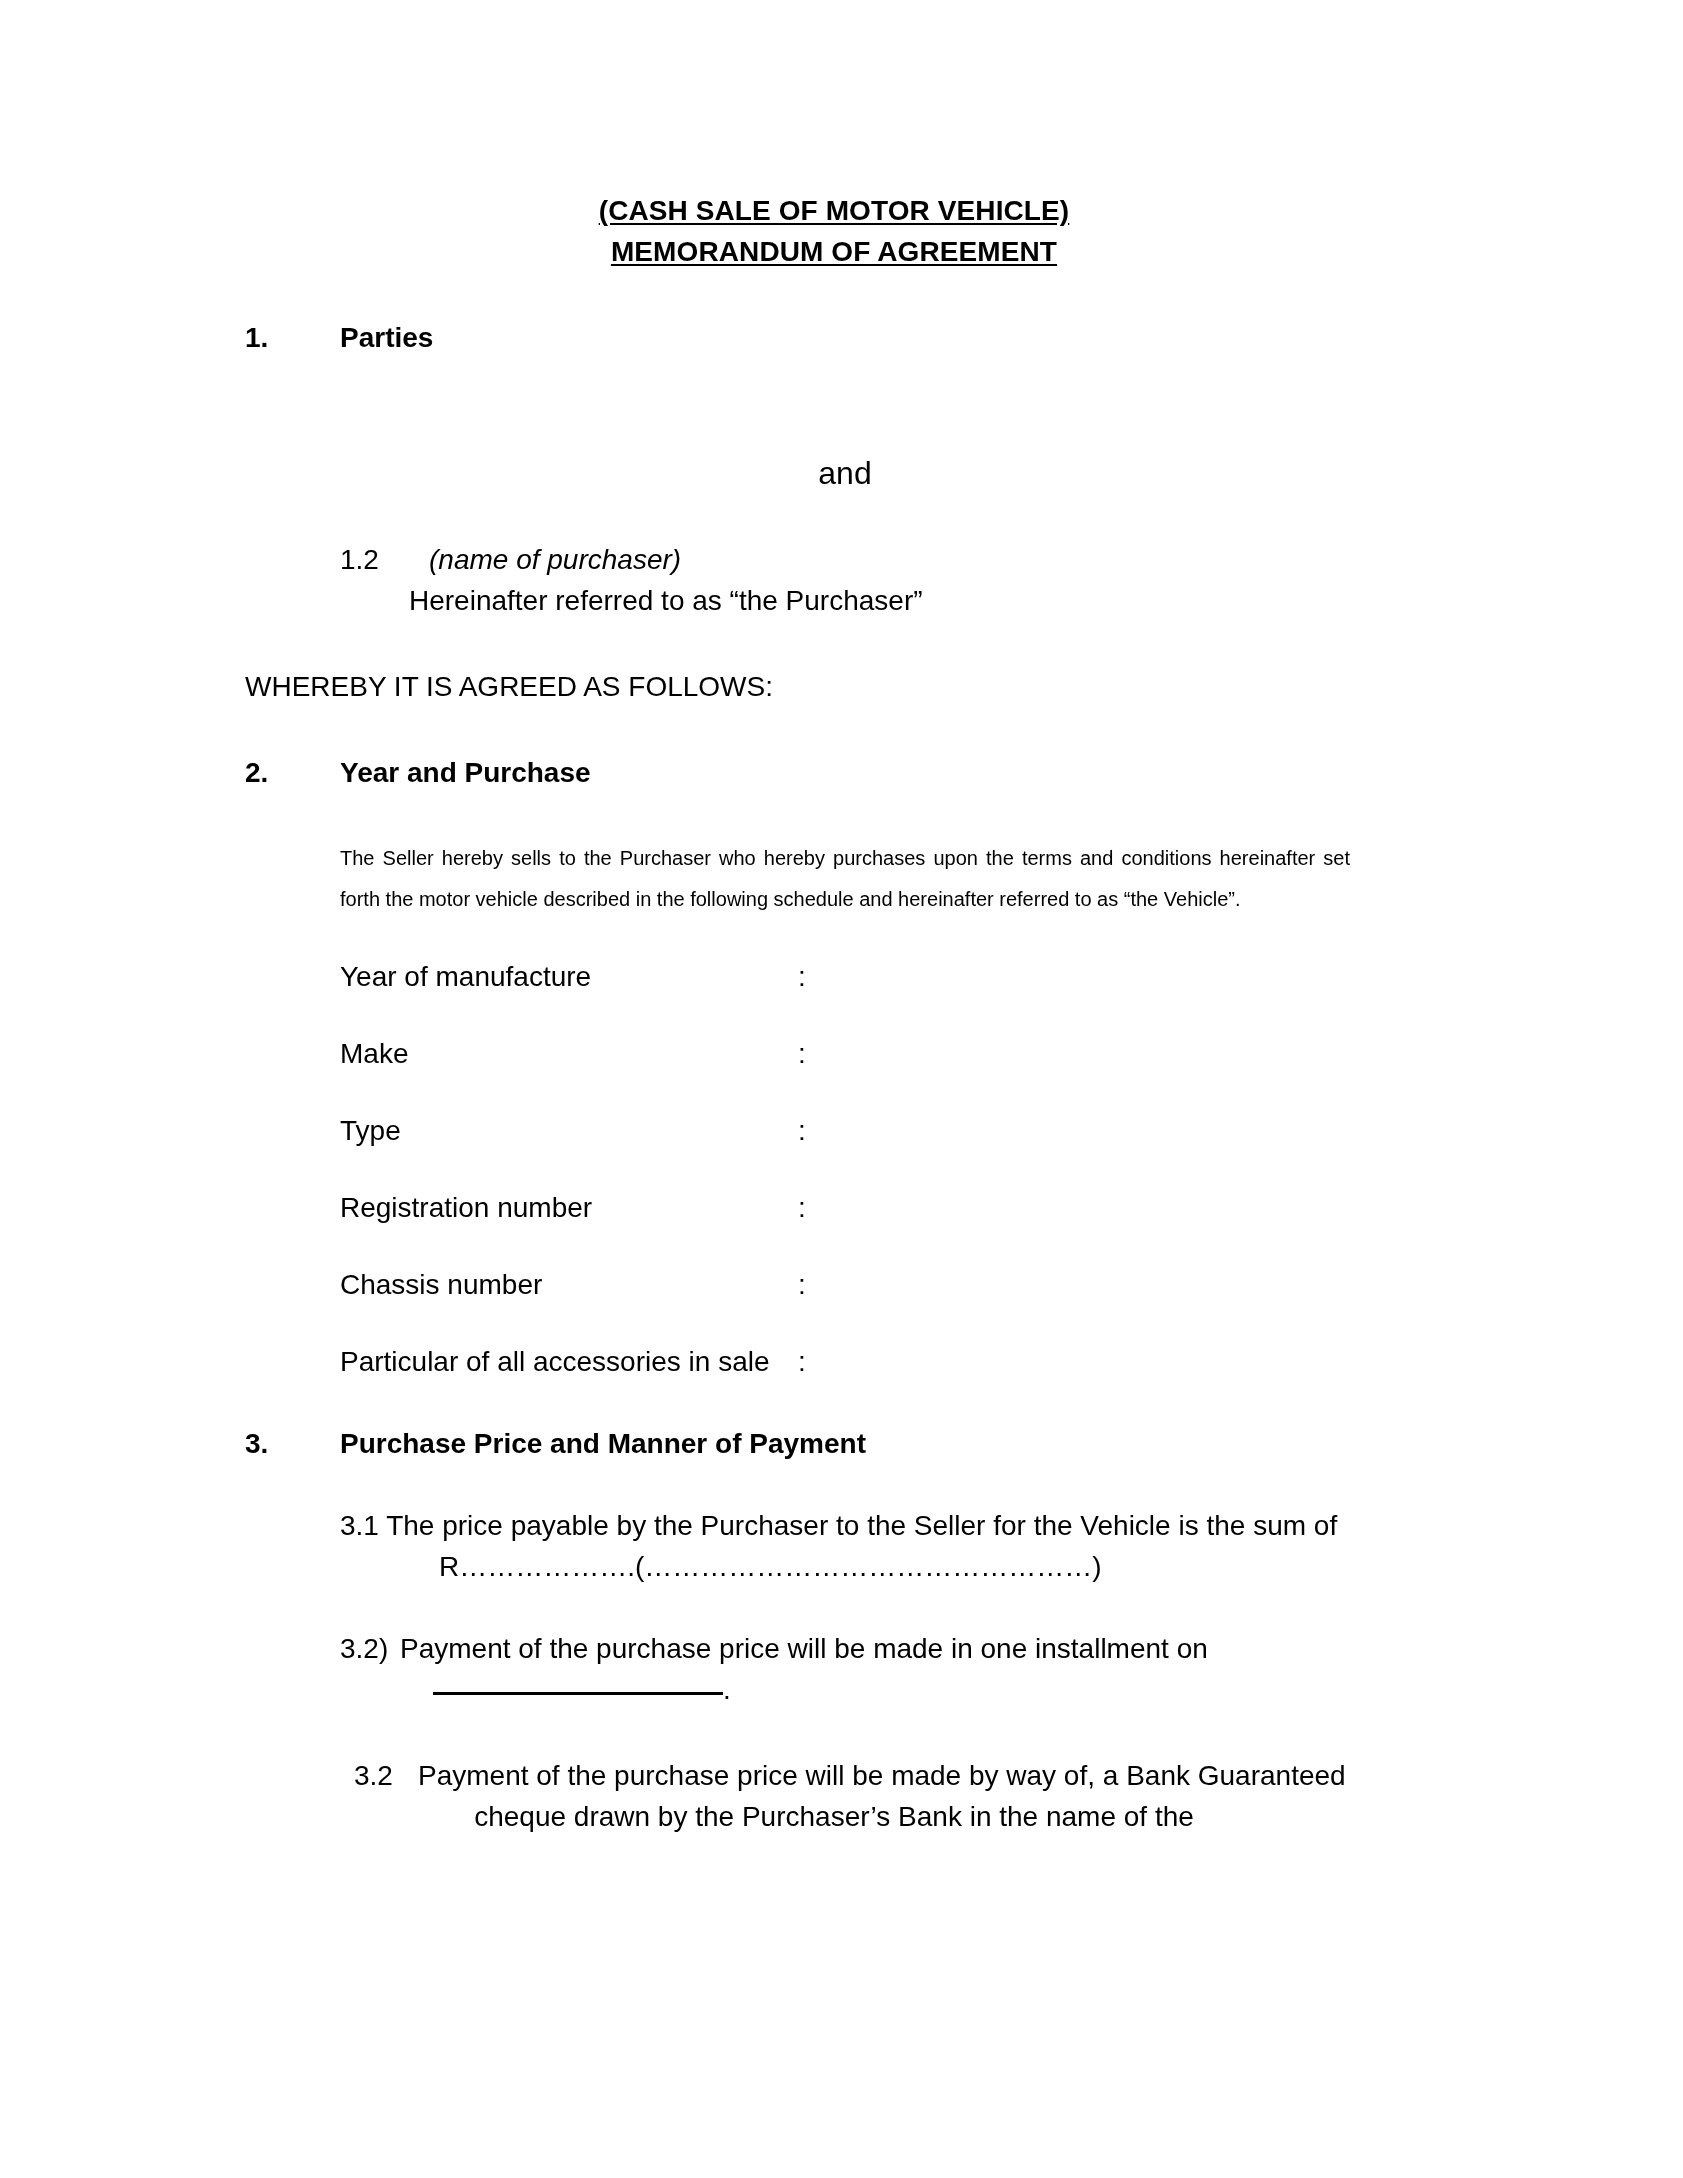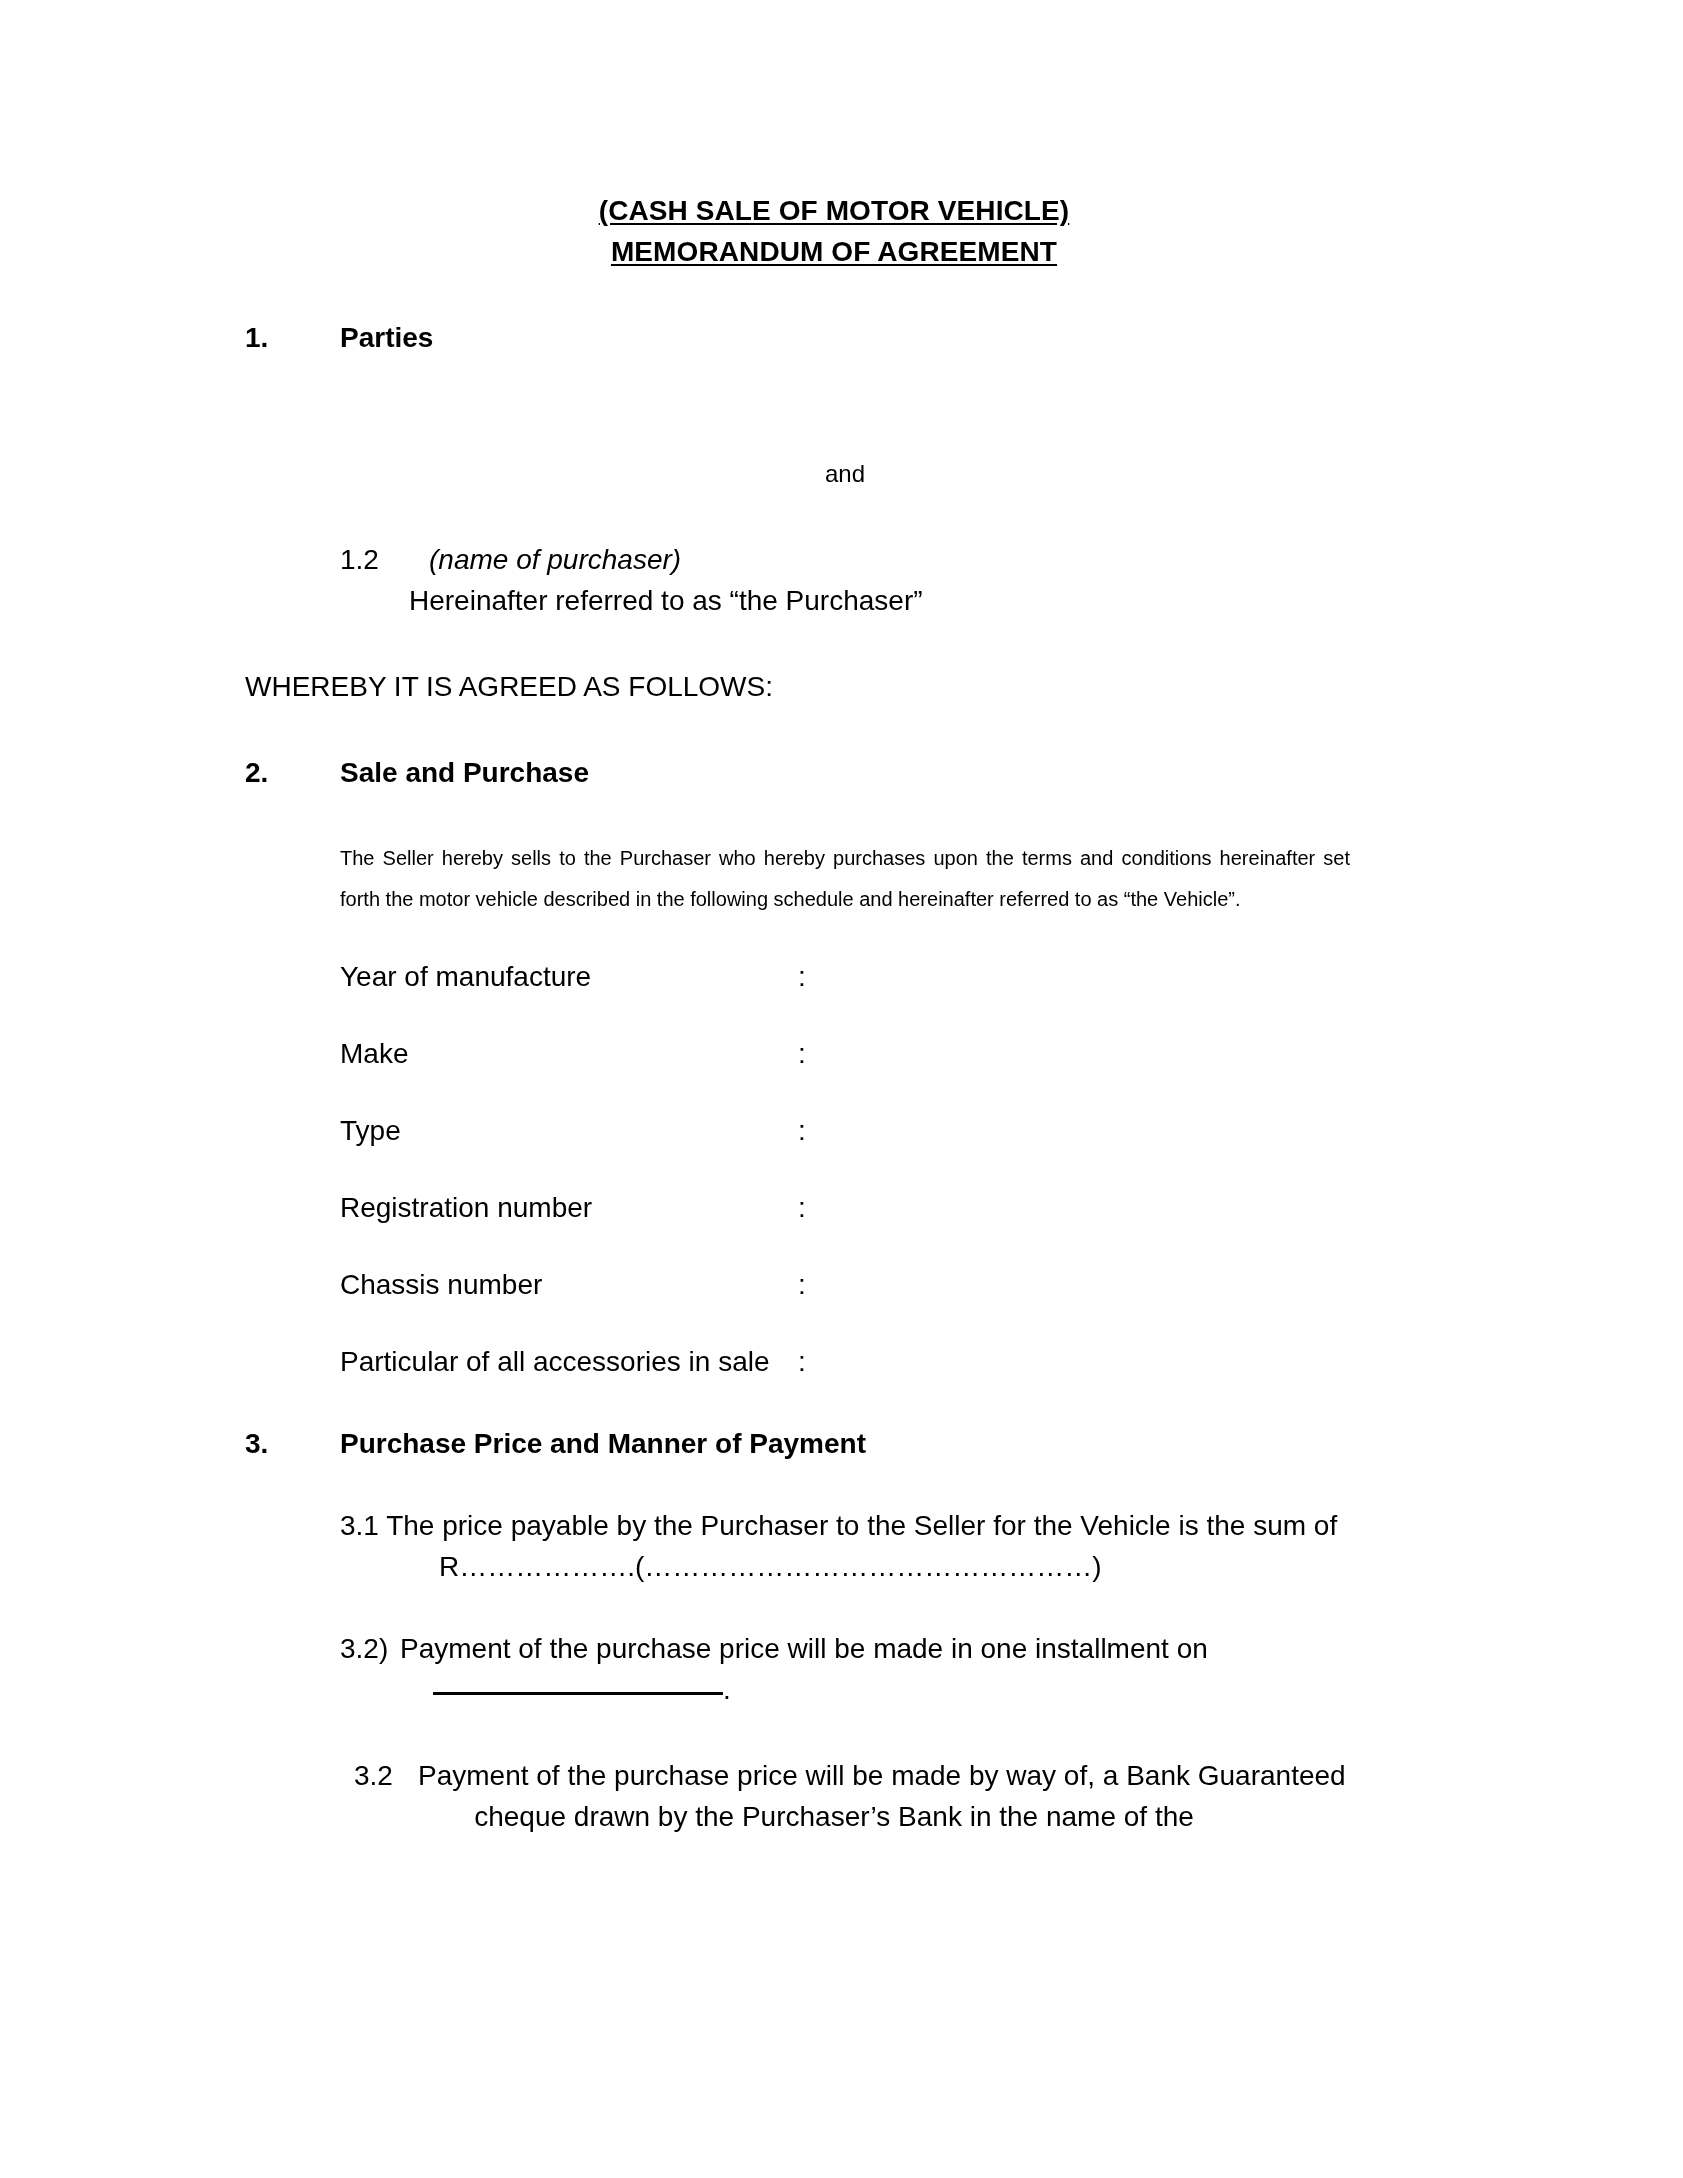--- a/index.html
+++ b/index.html
@@ -66,21 +66,21 @@
   .para {
     font-size: 20px;
     line-height: 41px;
     margin-left: 95px;
     width: 1010px;
     text-align: justify;
     text-align-last: left;
   }
 
   .centered {
-    font-size: 24px;
+    font-size: 32px;
     line-height: 41px;
     text-align: center;
     width: 1010px;
     margin-left: 95px;
   }
 
   
   .sched-row {
     display: flex;
     font-size: 28px;
@@ -163,21 +163,21 @@
     <div class="sp-45"></div>
 
     <div class="row">
       <div>WHEREBY IT IS AGREED AS FOLLOWS:</div>
     </div>
 
     <div class="sp-45"></div>
 
     <div class="row heading-row">
       <div class="num-col w-num1">2.</div>
-      <div>Sale and Purchase</div>
+      <div>Year and Purchase</div>
     </div>
 
     <div class="sp-45"></div>
 
     <div class="para">The Seller hereby sells to the Purchaser who hereby purchases upon the terms and conditions hereinafter set forth the motor vehicle described in the following schedule and hereinafter referred to as “the Vehicle”.</div>
 
     <div class="sp-36"></div>
 
     <div>
       <div class="sched-row">

